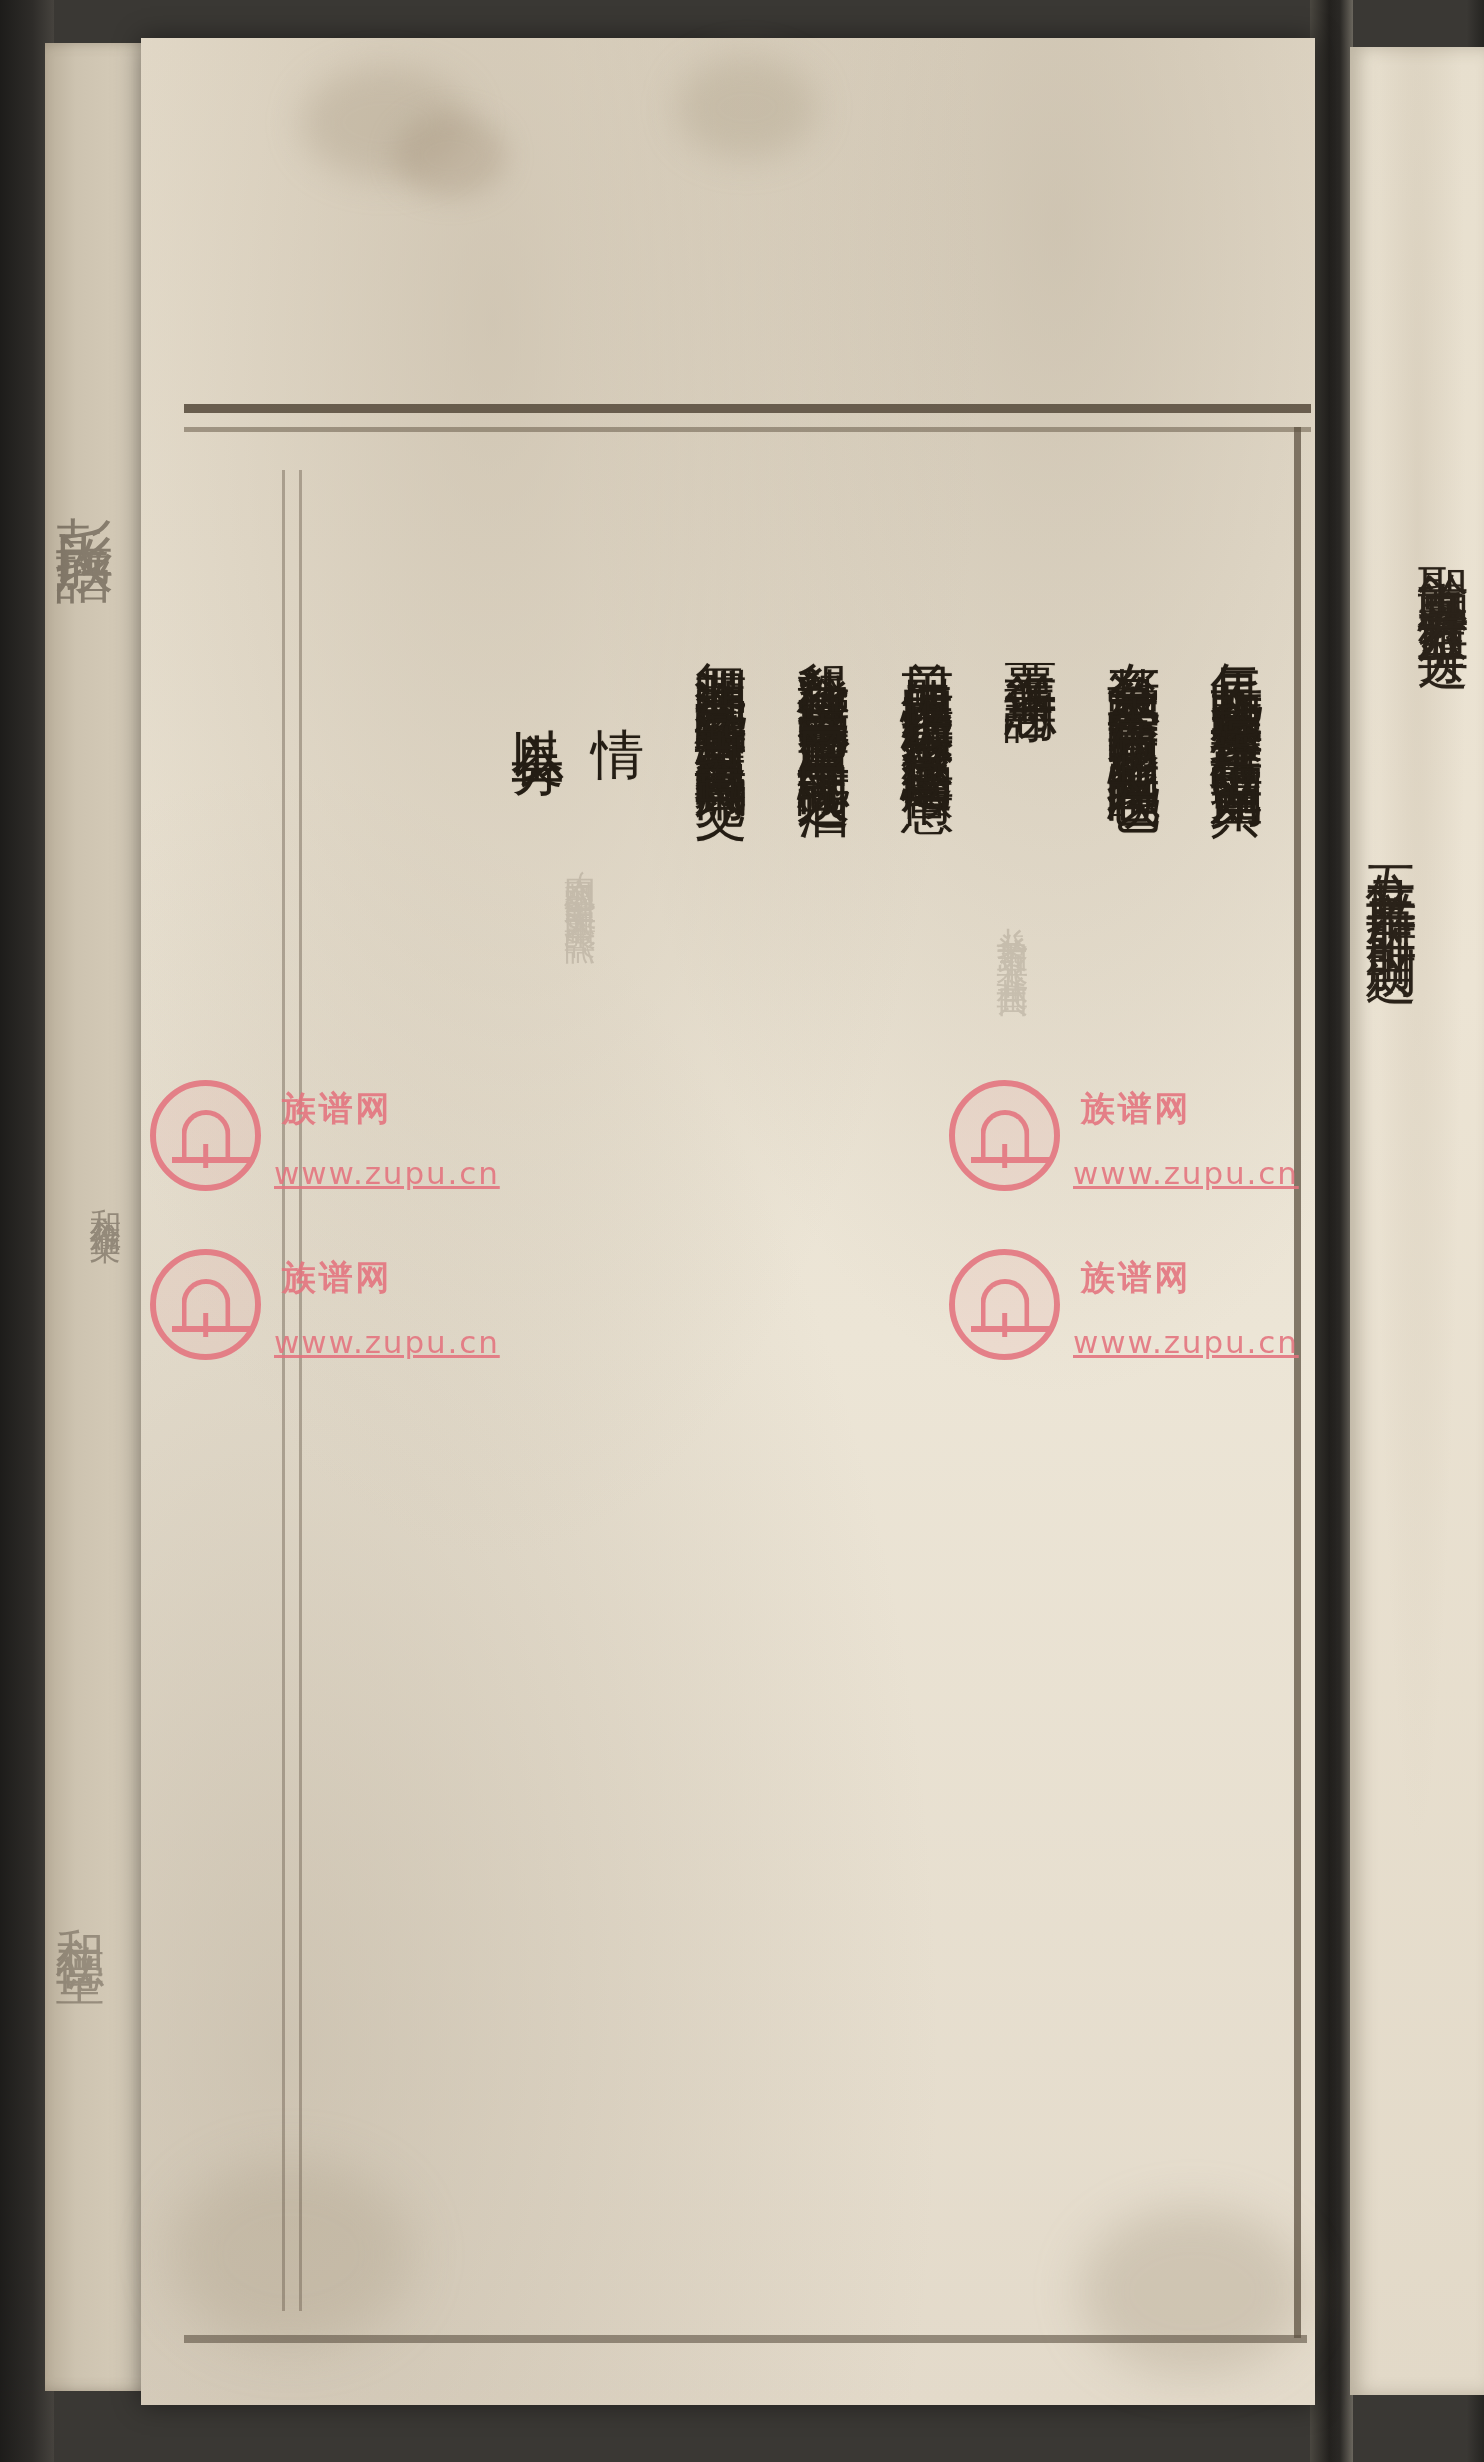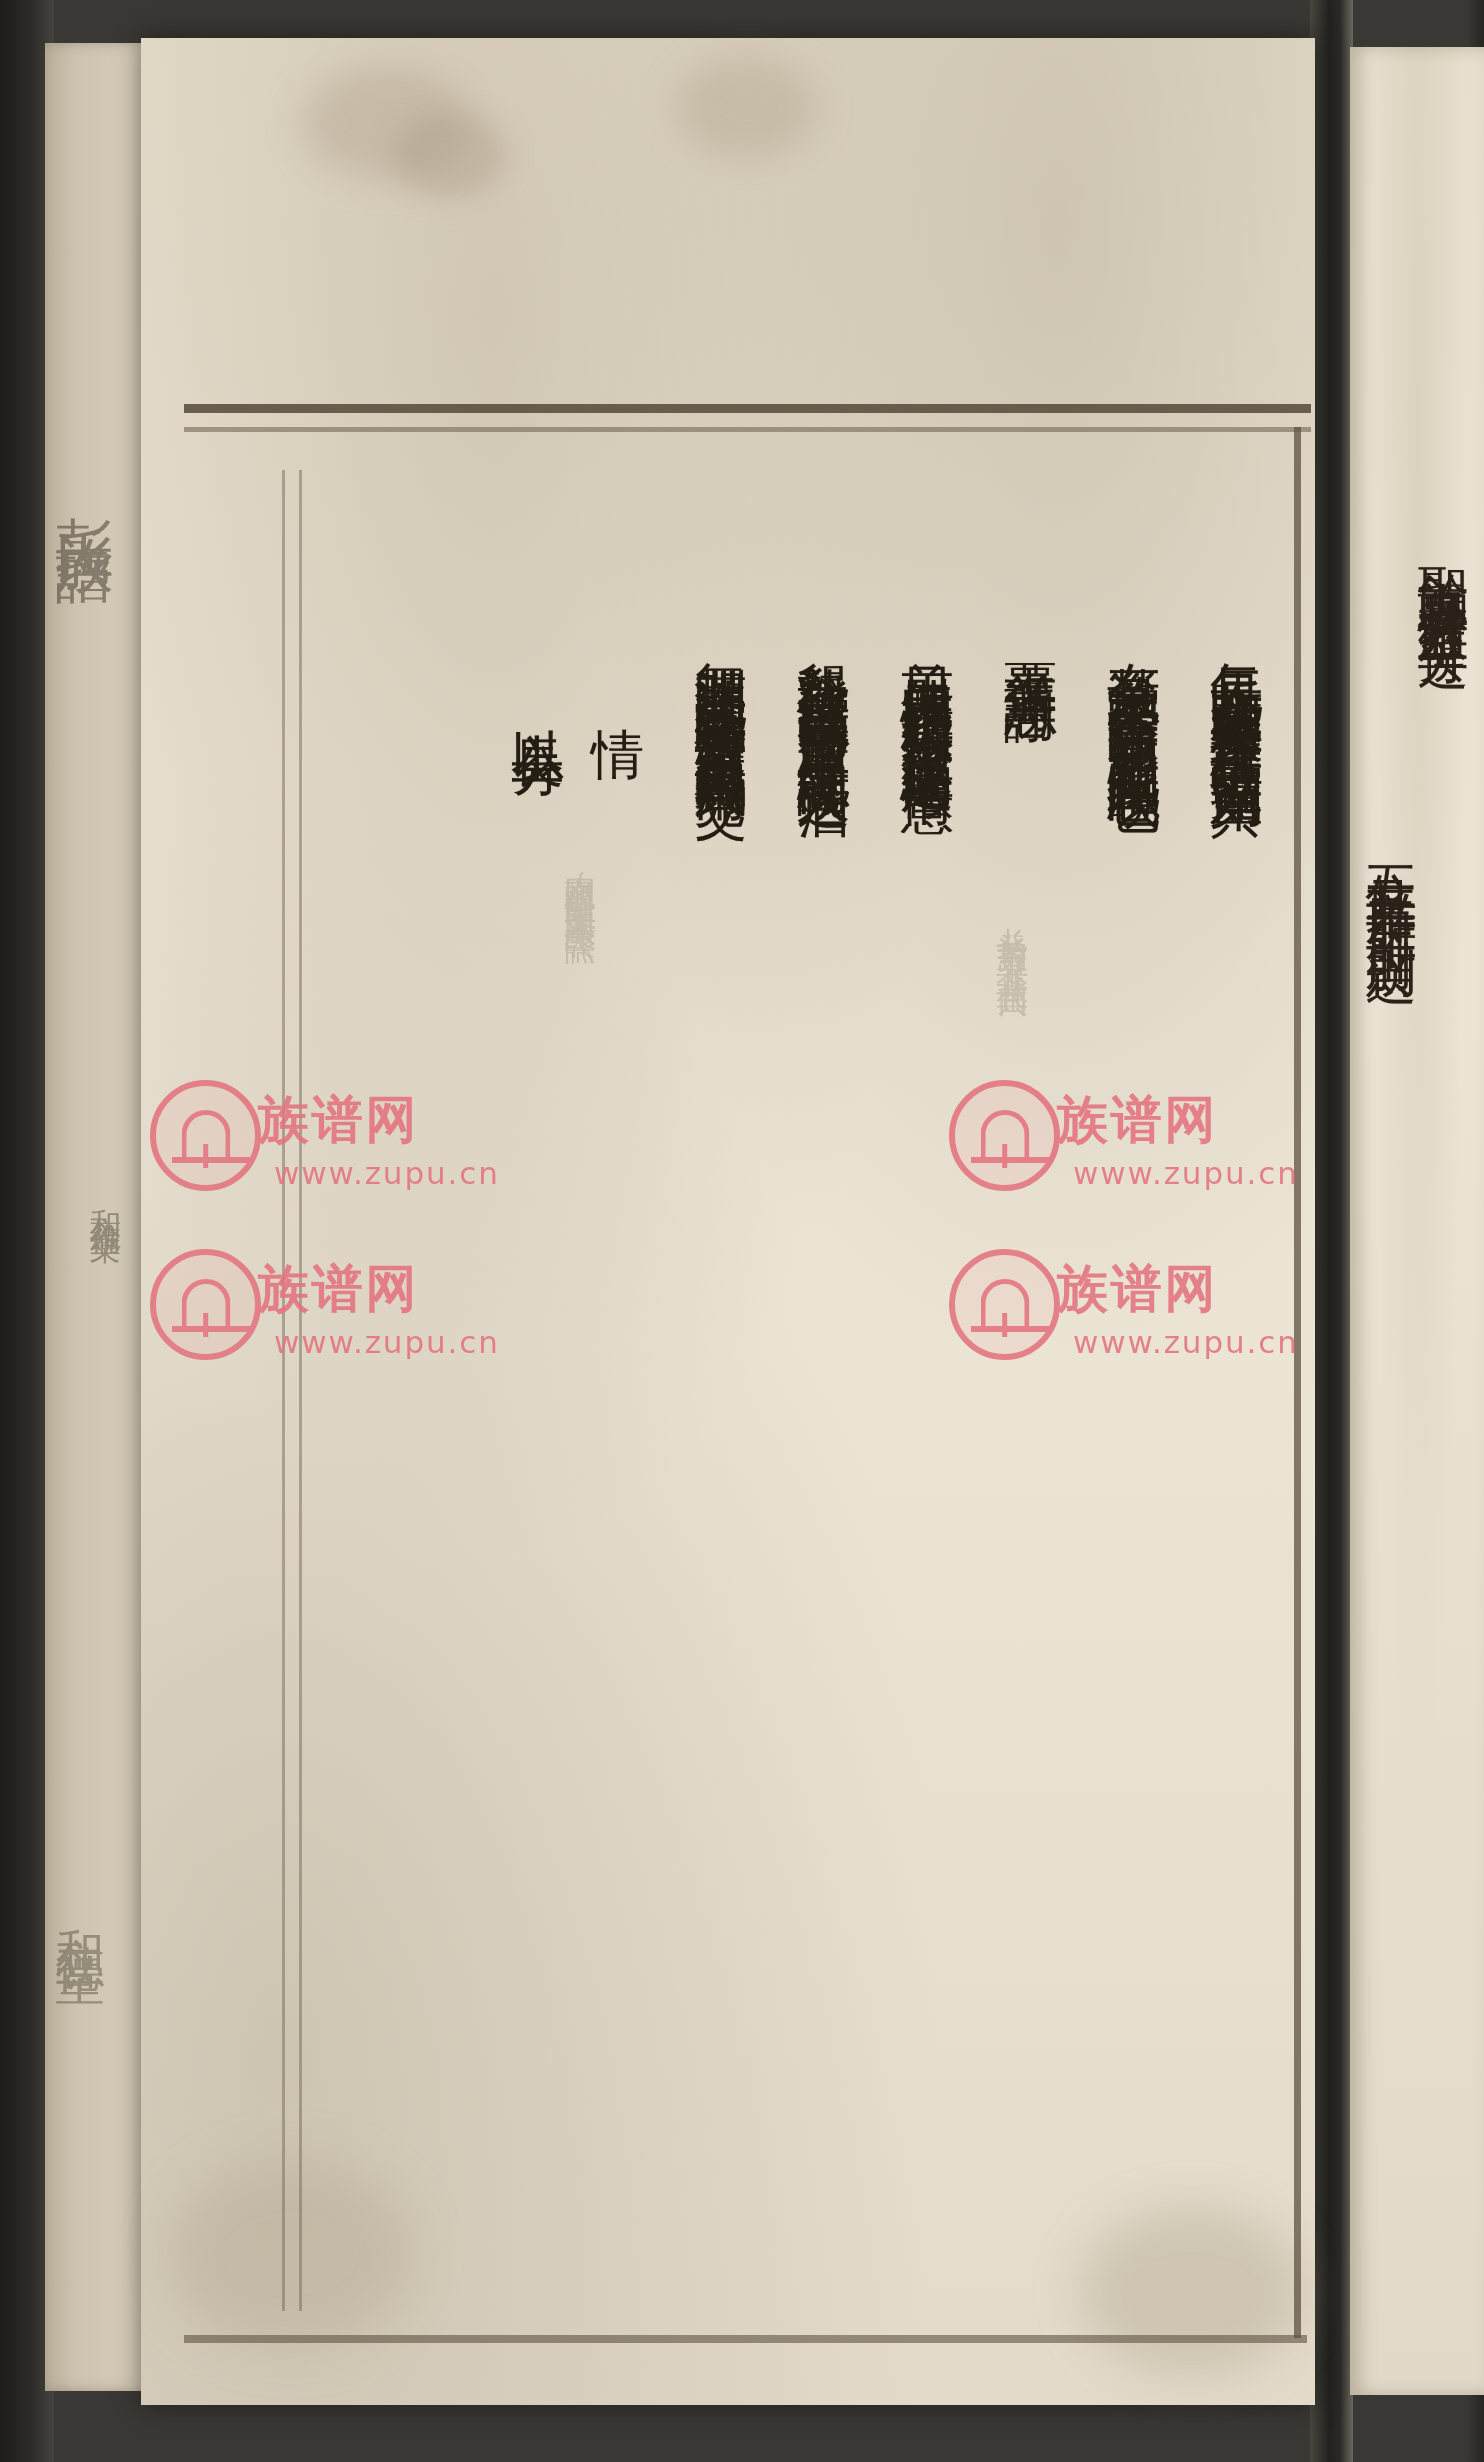--- a/index.html
+++ b/index.html
@@ -203,36 +203,37 @@
     background: #e4737e;
   }
   .wm .seal-bars {
     position: absolute;
     left: 16px; top: 71px;
     width: 79px; height: 5.6px;
     background: #e4737e;
   }
   .wm .wm-name {
     position: absolute;
-    left: 108px; top: 5.6px;
+    left: 132px; top: 5.6px;
     font-family: Liberation Serif, serif;
-    font-size: 51px;
+    font-size: 34px;
     font-weight: bold;
     color: #e4737e;
     letter-spacing: 2.8px;
     white-space: nowrap;
   }
   .wm .wm-url {
     position: absolute;
     left: 124px; top: 75px;
     font-family: "DejaVu Sans", sans-serif;
     font-size: 31px;
     color: #e4737e;
     letter-spacing: 1.9px;
     white-space: nowrap;
+    text-decoration: underline;
   }
 
   
   .stain {
     position: absolute;
     border-radius: 50%;
     pointer-events: none;
   }
 </style>
 </head>

